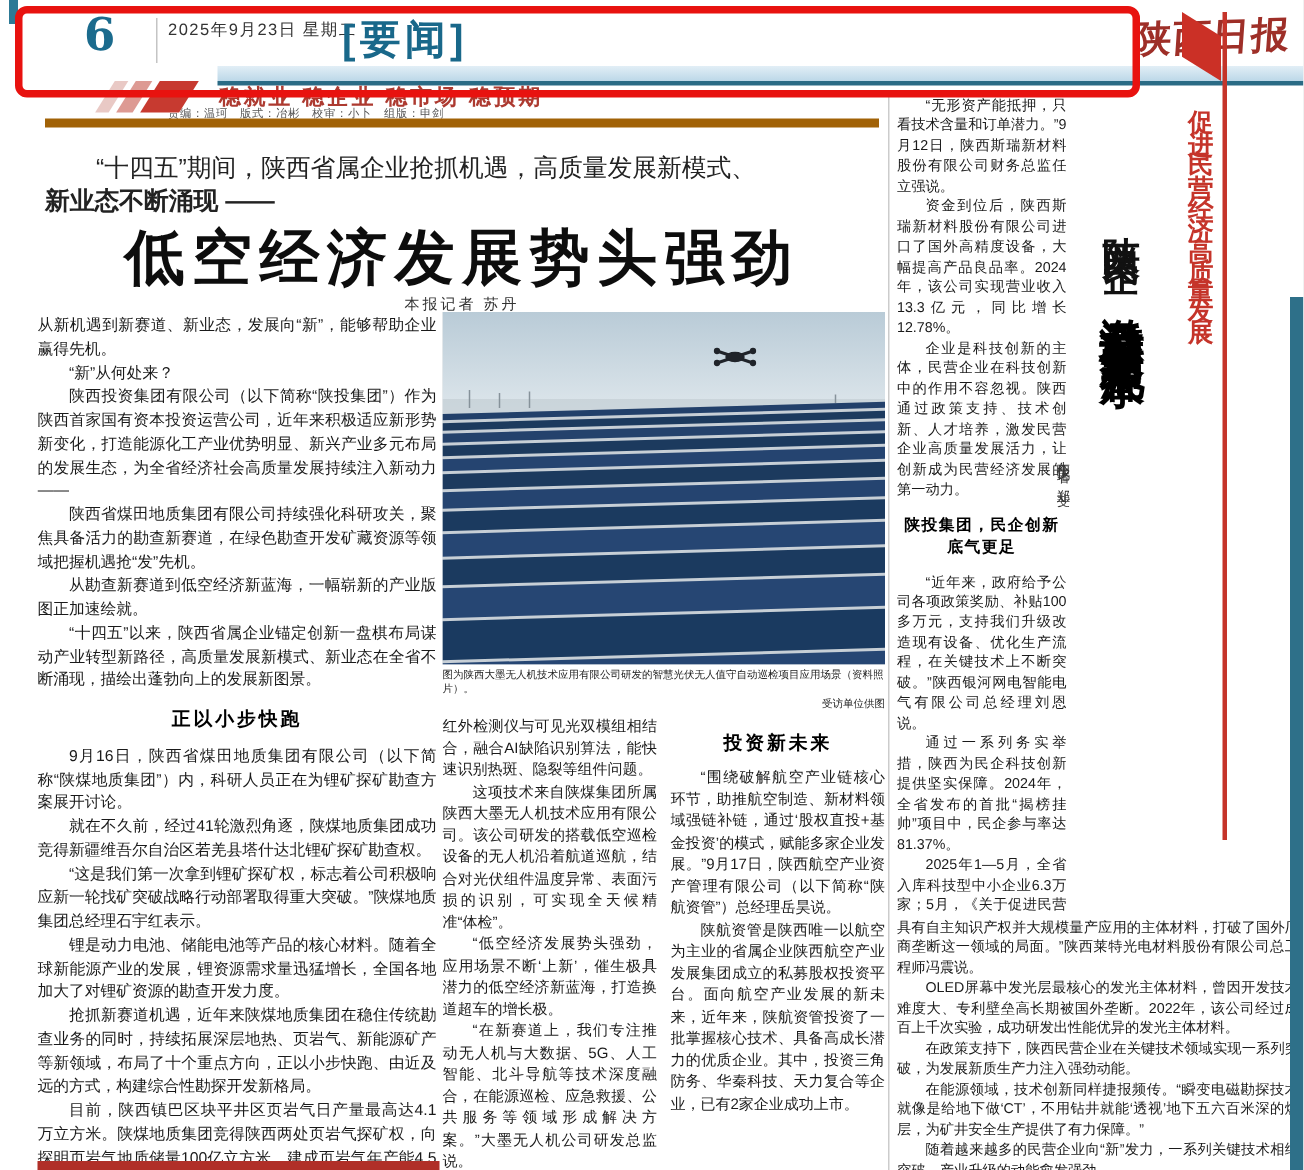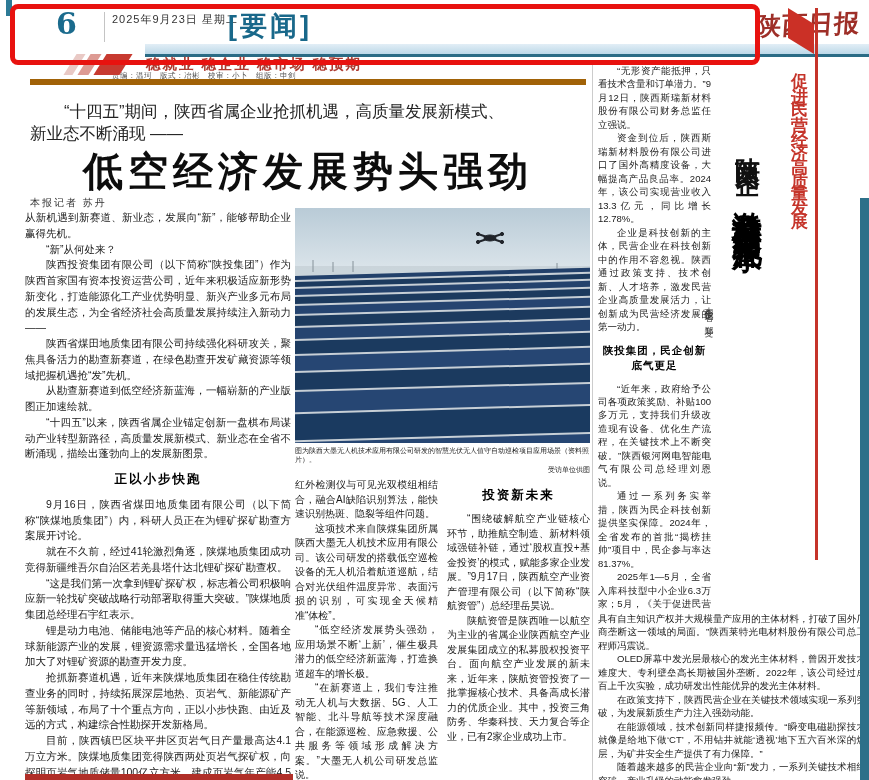--- a/index.html
+++ b/index.html
@@ -21,24 +21,24 @@
         border-radius:8px;pointer-events:none;z-index:50;}
   
   #tagsbar{position:absolute;left:30px;top:51px;width:556px;height:28px;border-bottom:6px solid #a16207;}
   .stripe{position:absolute;top:3px;height:21px;transform:skewX(-32deg);}
   #st1{left:40px;width:9px;background:#e9c9c5;}
   #st2{left:54px;width:11px;background:#dd9a93;}
   #st3{left:70px;width:26px;background:#c73a30;}
   #tagstext{position:absolute;left:116px;top:4px;font-size:14.5px;font-weight:bold;color:#ad3a30;letter-spacing:2px;}
   #kicker1{position:absolute;left:12px;top:101px;width:556px;padding-left:52px;font-size:16.5px;
         color:#222;white-space:nowrap;font-weight:500;}
-  #kicker2{position:absolute;left:30px;top:123px;font-size:16.5px;color:#222;font-weight:400;}
+  #kicker2{position:absolute;left:30px;top:123px;font-size:16.5px;color:#222;font-weight:700;}
   #headline{position:absolute;left:30px;top:144px;width:556px;text-align:center;font-size:40px;
         font-weight:900;color:#0d0d0d;letter-spacing:5px;font-family:"Liberation Sans",sans-serif;}
-  #mbyline{position:absolute;left:30px;top:196px;width:556px;font-size:10px;color:#333;letter-spacing:2px;}
+  #mbyline{position:absolute;left:30px;top:196px;width:556px;text-align:center;font-size:10px;color:#333;letter-spacing:2px;}
   
   .para{margin:0;text-indent:2em;text-align:justify;}
   .cont .para:first-child{text-indent:0;}
   .sec-h{text-align:center;font-weight:bold;font-size:12.5px;margin:8px 0;letter-spacing:2px;color:#000;}
   #col1{position:absolute;left:25px;top:210px;width:266px;height:564px;font-size:10.5px;
         line-height:1.5;overflow:hidden;}
   #redbar{position:absolute;left:25px;top:774px;width:268px;height:6px;background:#b02f28;}
   #photo{position:absolute;left:295px;top:208px;width:295px;height:235px;overflow:hidden;background:#cdd5da;}
   #caption{position:absolute;left:295px;top:446px;width:295px;font-size:7px;line-height:1.35;color:#222;}
   #capcredit{text-align:right;font-size:7px;color:#222;}

